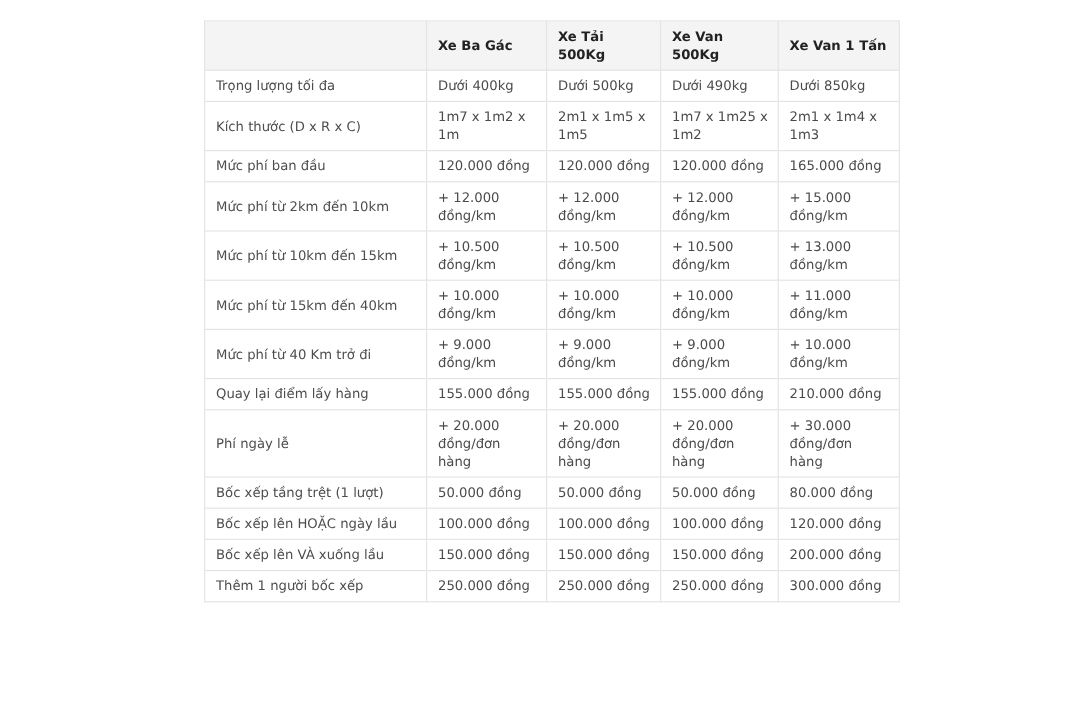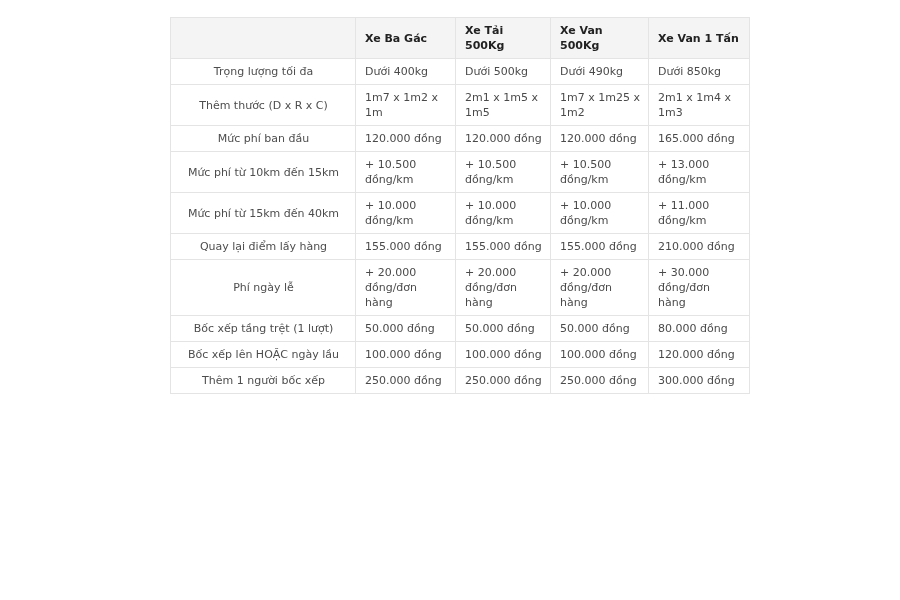--- a/index.html
+++ b/index.html
@@ -29,21 +29,21 @@
     font-weight: normal;
     word-wrap: break-word;
   }
   .pricing thead th {
     background: #f4f4f5;
     color: #222222;
     font-weight: bold;
     height: 27px;
   }
   .pricing td { height: 26px; }
-  .pricing td.label { color: #4d4d4d; text-align: center; }
+  .pricing td.label { color: #4d4d4d; }
 </style>
 </head>
 <body>
 
 <div class="page">
   <table class="pricing">
     <colgroup>
       <col style="width:185px">
       <col style="width:100px">
       <col style="width:95px">
@@ -62,53 +62,67 @@
     <tbody id="pricing-body">
   <tr>
     <td class="label">Trọng lượng tối đa</td>
     <td>Dưới 400kg</td>
     <td>Dưới 500kg</td>
     <td>Dưới 490kg</td>
     <td>Dưới 850kg</td>
   </tr>
 
   <tr>
-    <td class="label">Thêm thước (D x R x C)</td>
+    <td class="label">Kích thước (D x R x C)</td>
     <td>1m7 x 1m2 x 1m</td>
     <td>2m1 x 1m5 x 1m5</td>
     <td>1m7 x 1m25 x 1m2</td>
     <td>2m1 x 1m4 x 1m3</td>
   </tr>
 
   <tr>
     <td class="label">Mức phí ban đầu</td>
     <td>120.000 đồng</td>
     <td>120.000 đồng</td>
     <td>120.000 đồng</td>
     <td>165.000 đồng</td>
   </tr>
 
 
+  <tr>
+    <td class="label">Mức phí từ 2km đến 10km</td>
+    <td>+ 12.000 đồng/km</td>
+    <td>+ 12.000 đồng/km</td>
+    <td>+ 12.000 đồng/km</td>
+    <td>+ 15.000 đồng/km</td>
+  </tr>
 
   <tr>
     <td class="label">Mức phí từ 10km đến 15km</td>
     <td>+ 10.500 đồng/km</td>
     <td>+ 10.500 đồng/km</td>
     <td>+ 10.500 đồng/km</td>
     <td>+ 13.000 đồng/km</td>
   </tr>
 
   <tr>
     <td class="label">Mức phí từ 15km đến 40km</td>
     <td>+ 10.000 đồng/km</td>
     <td>+ 10.000 đồng/km</td>
     <td>+ 10.000 đồng/km</td>
     <td>+ 11.000 đồng/km</td>
   </tr>
 
+  <tr>
+    <td class="label">Mức phí từ 40 Km trở đi</td>
+    <td>+ 9.000 đồng/km</td>
+    <td>+ 9.000 đồng/km</td>
+    <td>+ 9.000 đồng/km</td>
+    <td>+ 10.000 đồng/km</td>
+  </tr>
 
   <tr>
     <td class="label">Quay lại điểm lấy hàng</td>
     <td>155.000 đồng</td>
     <td>155.000 đồng</td>
     <td>155.000 đồng</td>
     <td>210.000 đồng</td>
   </tr>
 
 
@@ -130,20 +144,27 @@
 
 
   <tr>
     <td class="label">Bốc xếp lên HOẶC ngày lầu</td>
     <td>100.000 đồng</td>
     <td>100.000 đồng</td>
     <td>100.000 đồng</td>
     <td>120.000 đồng</td>
   </tr>
 
+  <tr>
+    <td class="label">Bốc xếp lên VÀ xuống lầu</td>
+    <td>150.000 đồng</td>
+    <td>150.000 đồng</td>
+    <td>150.000 đồng</td>
+    <td>200.000 đồng</td>
+  </tr>
 
   <tr>
     <td class="label">Thêm 1 người bốc xếp</td>
     <td>250.000 đồng</td>
     <td>250.000 đồng</td>
     <td>250.000 đồng</td>
     <td>300.000 đồng</td>
   </tr>
 
 </tbody>

